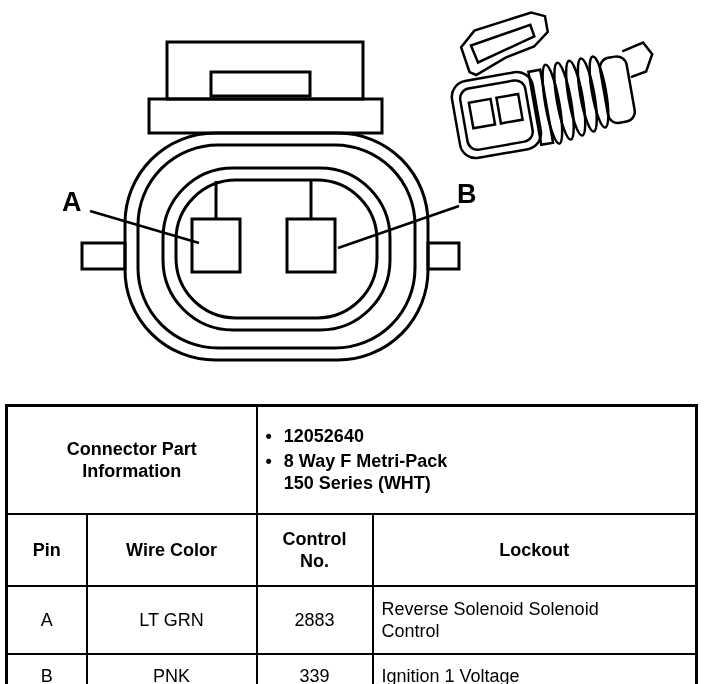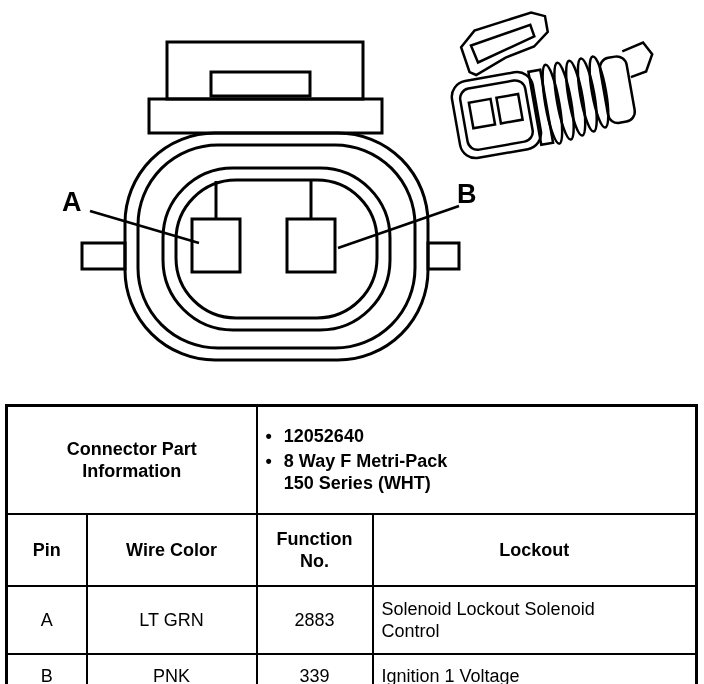--- a/index.html
+++ b/index.html
@@ -147,30 +147,30 @@
           </div>
           <div class="bullet-item">
             <span class="bullet-marker">•</span>
             <span class="bullet-text">8 Way F Metri-Pack 150 Series (WHT)</span>
           </div>
         </td>
       </tr>
       <tr class="hdr-row">
         <td class="cell-center cell-bold">Pin</td>
         <td class="cell-center cell-bold">Wire Color</td>
-        <td class="cell-center cell-bold circuit-header">Function
+        <td class="cell-center cell-bold circuit-header">Control
 No.</td>
         <td class="cell-center cell-bold">Lockout</td>
       </tr>
       <tr class="row-a">
         <td class="cell-center">A</td>
         <td class="cell-center">LT GRN</td>
         <td class="cell-center">2883</td>
         <td>
-          <div class="fn-text">Solenoid Lockout Solenoid Control</div>
+          <div class="fn-text">Reverse Solenoid Solenoid Control</div>
         </td>
       </tr>
       <tr class="row-b">
         <td class="cell-center">B</td>
         <td class="cell-center">PNK</td>
         <td class="cell-center">339</td>
         <td>
           <div class="fn-text">Ignition 1 Voltage</div>
         </td>
       </tr>

